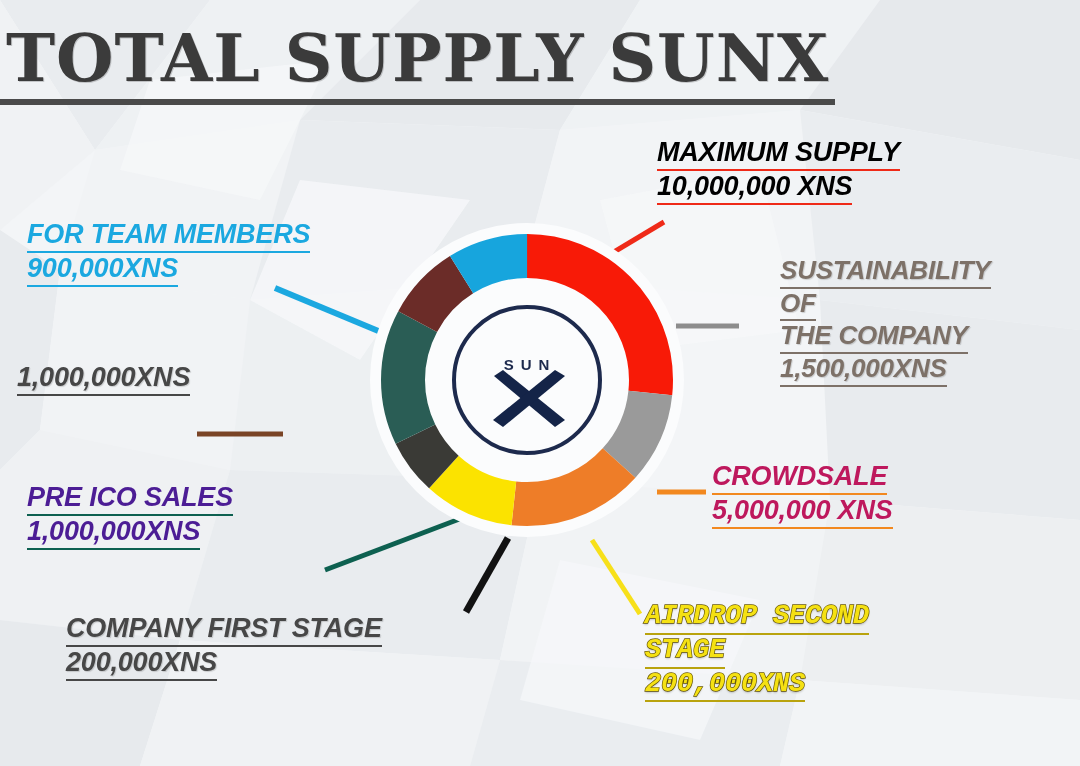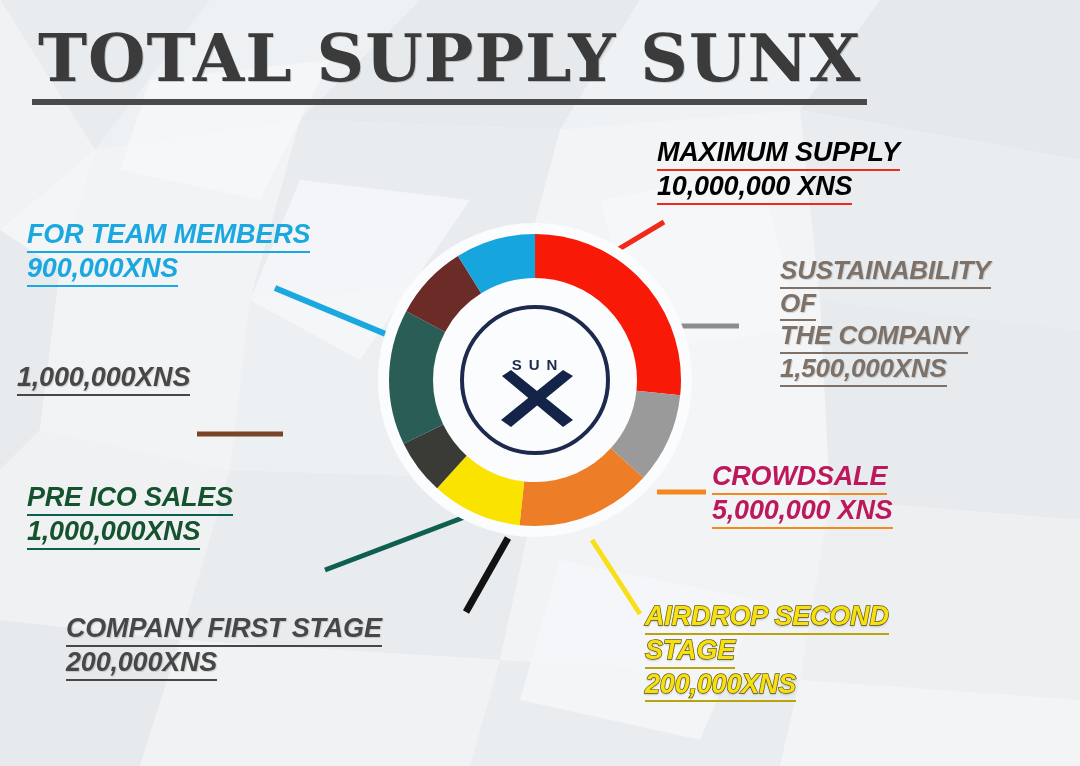--- a/index.html
+++ b/index.html
@@ -29,40 +29,40 @@
     width: 1080px;
     height: 766px;
   }
 
   
   #title-block {
     position: absolute;
     top: 24px;
     left: 0;
     width: 899px;
-    text-align: center;
+    text-align: left;
   }
   #page-title {
     font-family: "DejaVu Serif", serif;
     font-weight: bold;
     font-size: 66px;
     letter-spacing: 1px;
     color: #3b3b3b;
     line-height: 1.05;
     white-space: nowrap;
     display: inline-block;
     padding: 0 6px 6px 6px;
     border-bottom: 6px solid #4a4a4a;
     text-shadow: 1px 1px 0 rgba(0,0,0,0.18);
   }
 
   
   #donut-wrap {
     position: absolute;
-    left: 377px;
+    left: 369px;
     top: 222px;
     width: 316px;
     height: 316px;
   }
   #donut-svg { display: block; }
 
   #logo-text-sun {
     font-family: "Liberation Sans", sans-serif;
     font-size: 15px;
     font-weight: bold;
@@ -88,29 +88,30 @@
     width: fit-content;
   }
 
   
   .c-max       { color: #000000; }
   .c-sustain   { color: #7d7168; }
   .c-crowd     { color: #be185d; }
   .c-air2      { color: #f5e113; }
   .c-team      { color: #1ba8e0; }
   .c-remark    { color: #474747; }
-  .c-preico    { color: #14532d; }
+  .c-preico    { color: #4c1d95; }
   .c-air1      { color: #474747; }
 
   
   .c-air2 .ln {
     -webkit-text-stroke: 1.4px #6b5a08;
     paint-order: stroke fill;
     text-shadow: 0 2px 2px rgba(0,0,0,0.18);
     border-bottom-color: #b9a30e;
+    font-family: Liberation Mono, monospace;
   }
 
   .c-team .ln   { border-bottom-color: #1ba8e0; }
   .c-max .ln    { border-bottom-color: #ef2a18; }
   .c-crowd .ln  { border-bottom-color: #f2881f; }
   .c-preico .ln { border-bottom-color: #0d6050; }
 
   
   .c-remark, .c-air1, .c-sustain { text-shadow: 1px 1px 1px rgba(0,0,0,0.16); }
 

